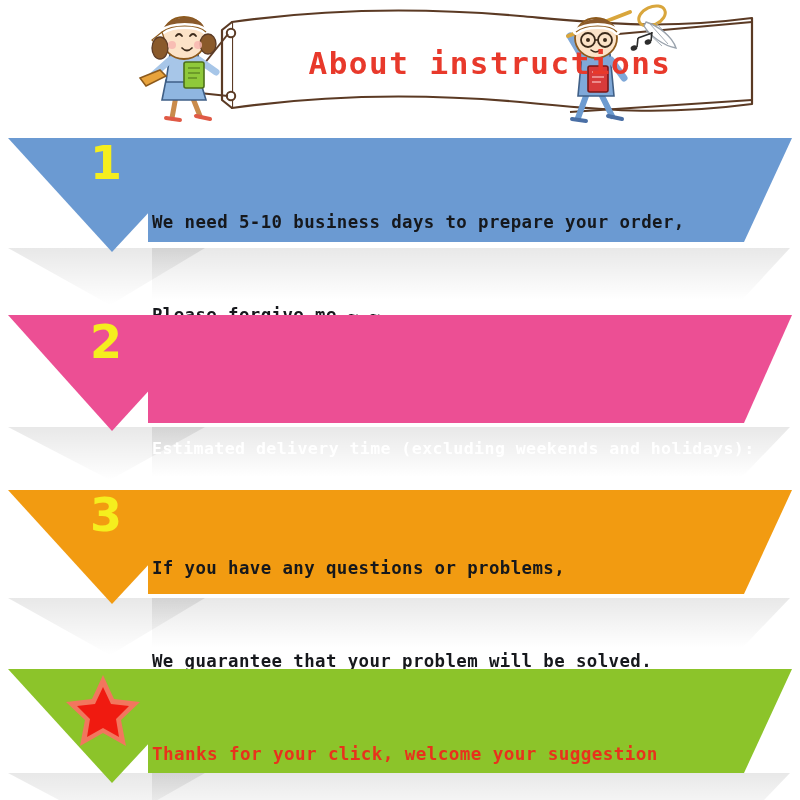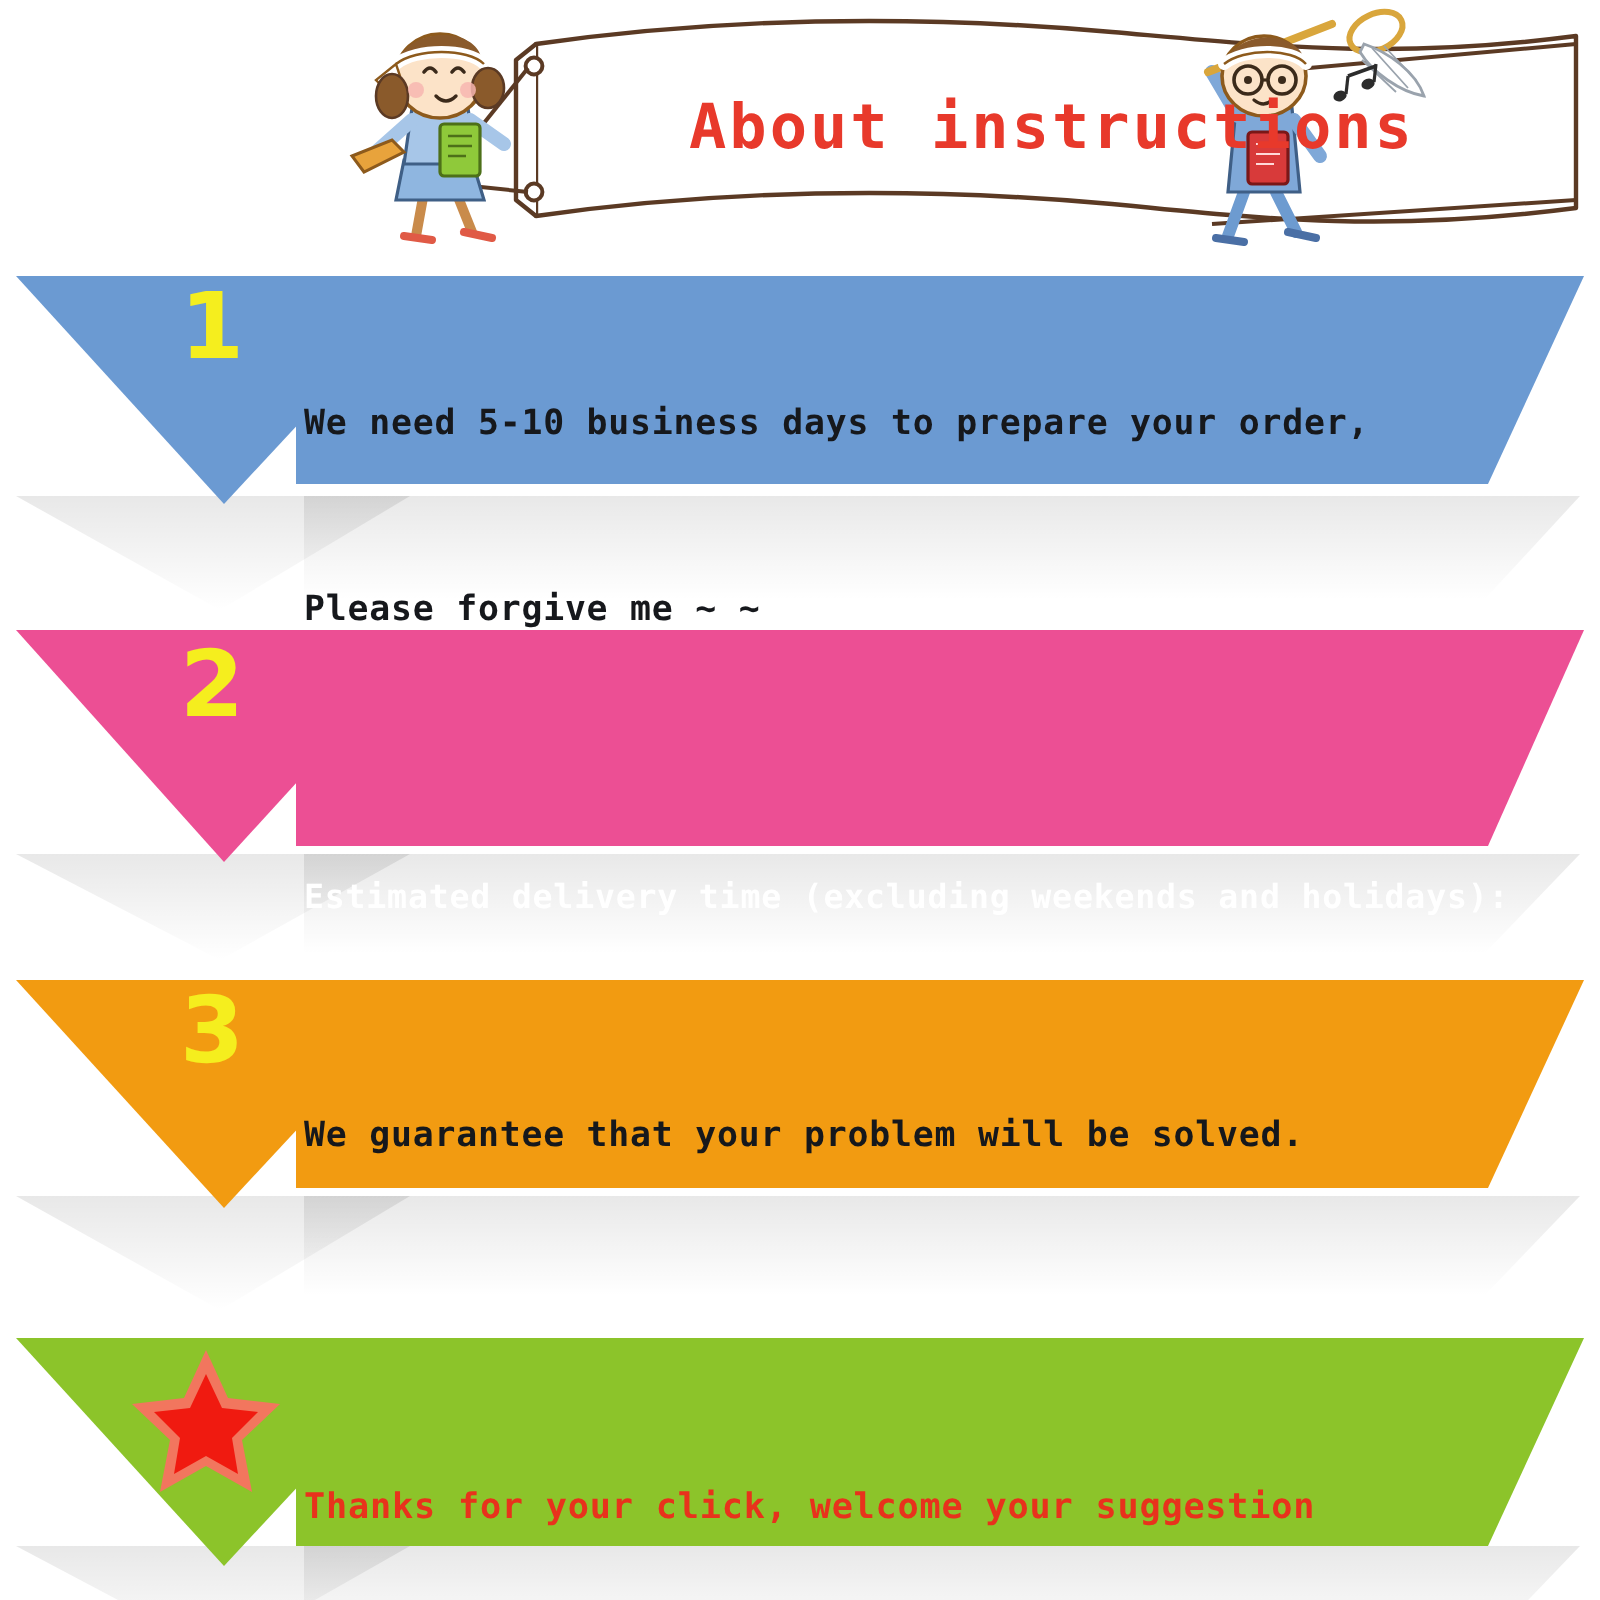--- a/index.html
+++ b/index.html
@@ -13,21 +13,20 @@
     overflow: hidden;
     font-family: "DejaVu Sans Mono", monospace;
     position: relative;
   }
 
   
   .header {
     position: relative;
     width: 728px;
     height: 130px;
-    padding-left: 36px;
   }
   .header svg { display: block; }
 
   
   .section {
     position: relative;
     width: 800px;
     height: 175px;
   }
   .section .shapes {
@@ -59,21 +58,21 @@
     line-height: 31px;
     letter-spacing: 0.4px;
     font-weight: bold;
     color: #16181c;
     white-space: pre;
   }
   .body-text .line { display: block; }
   .body-text .white { color: #ffffff; margin-top: 45px; }
 
   
-  #sec1 .body-text { top: 5px; }
+  #sec1 .body-text { top: 15px; }
   #sec2 .body-text { top: 11px; line-height: 35px; font-size: 16.6px; }
   #sec3 .body-text { top: 11px; }
   #sec4 .body-text { top: 14px; color: #e8321c; line-height: 34px; font-size: 17.6px; }
 
   #sec1 .badge-text { top: 10px; }
   #sec2 .badge-text { top: 14px; }
   #sec3 .badge-text { top: 12px; }
 </style>
 </head>
 <body>
@@ -236,20 +235,21 @@
         <stop offset="100%" stop-color="rgba(0,0,0,0)"></stop>
       </linearGradient>
     </defs>
     <path d="M8 118 L 205 118 L 110 175 Z" fill="url(#sh3)" opacity="0.5"></path>
     <path d="M152 118 L 790 118 L 742 168 L 152 168 Z" fill="url(#sh3)" opacity="0.5"></path>
     <path d="M8 10 L 218 10 L 112 124 Z" fill="#f29b11"></path>
     <path d="M148 10 L 792 10 L 744 114 L 148 114 Z" fill="#f29b11"></path>
   </svg>
   <div class="badge-text">3</div>
   <div class="body-text">
+    <span class="line">If you have any questions or problems,</span>
     <span class="line">We guarantee that your problem will be solved.</span>
   </div>
 </div>
 
 <div class="section" id="sec4">
   <svg class="shapes" width="800" height="175" viewBox="0 0 800 175" xmlns="http://www.w3.org/2000/svg">
     <defs>
       <linearGradient id="sh4" x1="0" y1="0" x2="0" y2="1">
         <stop offset="0%" stop-color="rgba(0,0,0,0.18)"></stop>
         <stop offset="100%" stop-color="rgba(0,0,0,0)"></stop>

